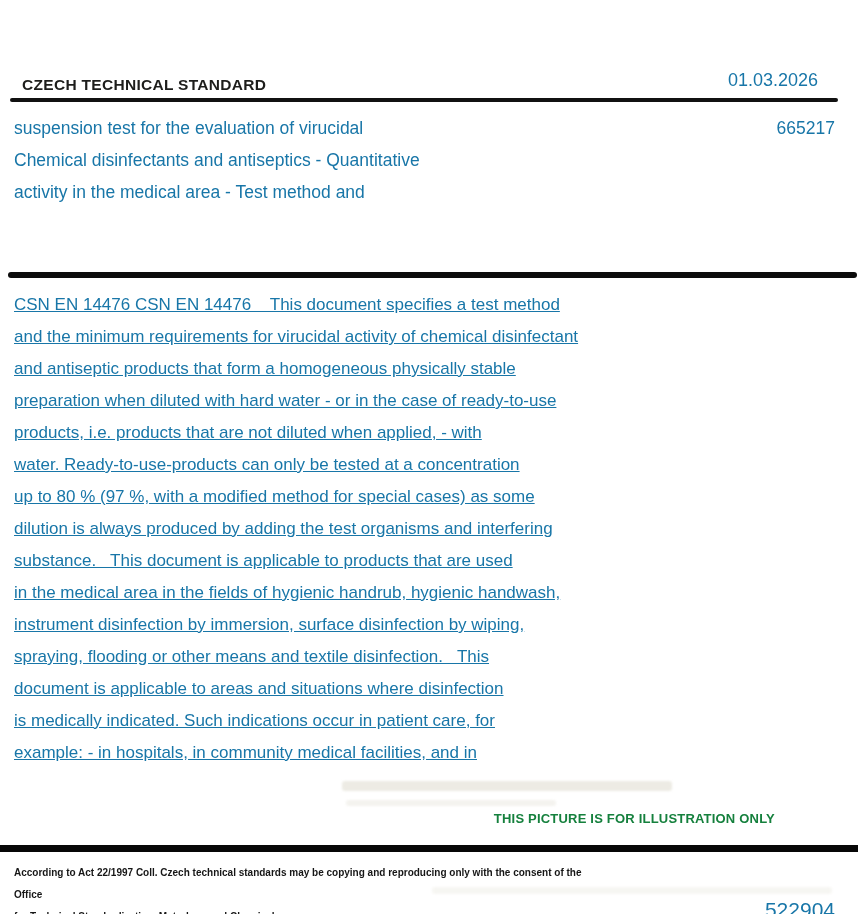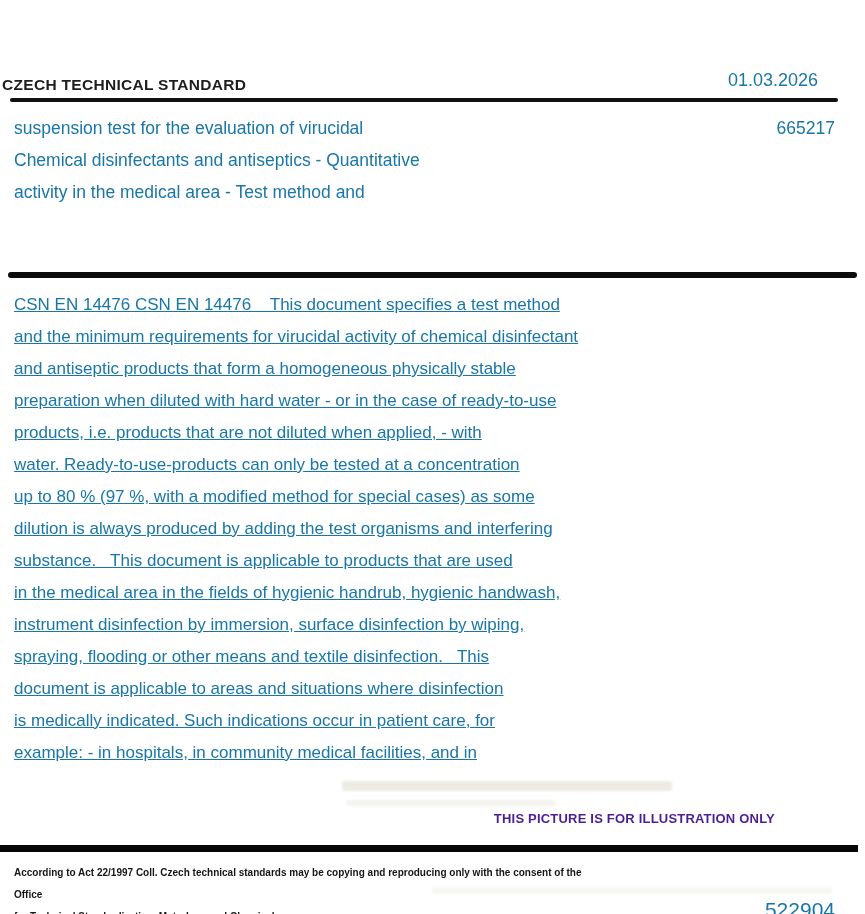--- a/index.html
+++ b/index.html
@@ -6,21 +6,21 @@
   * { margin:0; padding:0; box-sizing:border-box; }
   html,body { background:#ffffff; }
   .page {
     position:relative;
     width:865px; height:914px;
     background:#ffffff;
     overflow:hidden;
     font-family:"Liberation Sans", sans-serif;
   }
   .hdr-title {
-    position:absolute; left:2px; top:76px;
+    position:absolute; left:22px; top:76px;
     font-size:15.5px; font-weight:bold; color:var(--ink);
     letter-spacing:0.3px;
   }
   .hdr-date {
     position:absolute; right:47px; top:70px;
     font-size:18px; color:var(--accent);
   }
   .hdr-rule {
     position:absolute; left:10px; top:98px;
     width:828px; height:4px; background:#111111; border-radius:2px;
@@ -43,21 +43,21 @@
     font-size:17px; line-height:32px; color:var(--accent);
     white-space:pre-wrap;
     text-decoration:underline;
   }
   .ghost { position:absolute; background:rgba(208,202,184,0.38); border-radius:3px; filter:blur(1px); }
   .ghost-1 { left:342px; top:781px; width:330px; height:10px; }
   .ghost-2 { left:346px; top:800px; width:210px; height:6px; opacity:.6; }
   .ghost-3 { left:432px; top:887px; width:400px; height:7px; opacity:.45; }
   .notice {
     position:absolute; right:90px; top:811px;
-    font-size:13px; font-weight:bold; color:#4c1d95;
+    font-size:13px; font-weight:bold; color:#15803d;
     letter-spacing:0.2px;
   }
   .bottom-bar {
     position:absolute; left:0; top:845px;
     width:858px; height:7px; background:#070707;
   }
   .footer-text {
     position:absolute; left:14px; top:862px; width:575px;
     font-size:10px; font-weight:bold; color:#161616;
     line-height:22px;

